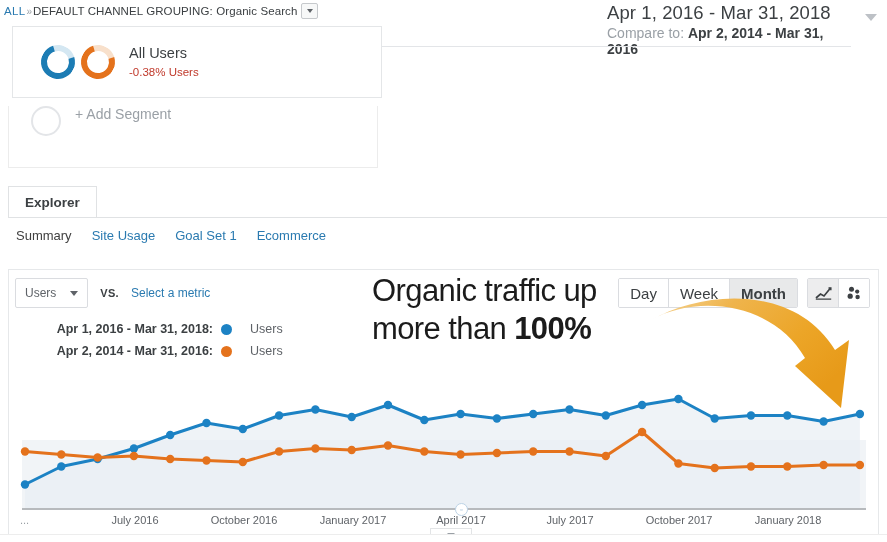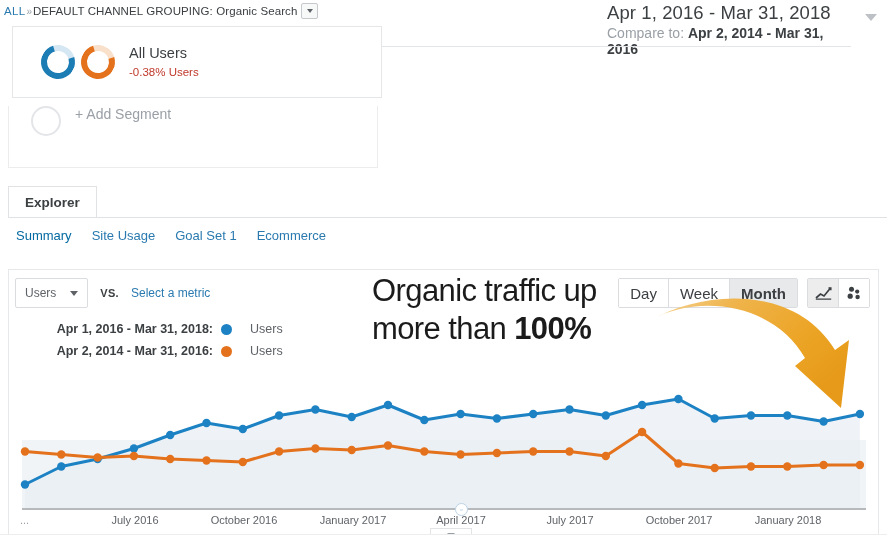--- a/index.html
+++ b/index.html
@@ -53,21 +53,21 @@
   
   .tabstrip{position:absolute;left:8px;top:186px;right:0;height:32px;}
   .tab-explorer{position:absolute;left:0;top:0;height:31px;padding:0 16px;display:flex;align-items:center;
                 background:#fff;border:1px solid #e0e2e4;border-bottom:none;box-sizing:border-box;
                 font-size:13.5px;font-weight:bold;color:#3c4043;}
   .tab-underline{position:absolute;left:0;right:0;top:31px;height:1px;background:#e0e2e4;}
 
   
   .subnav{position:absolute;left:16px;top:228px;display:flex;align-items:center;gap:20px;font-size:13px;}
   .subnav .item{color:#2a7ab0;cursor:pointer;}
-  .subnav .item.active{color:#0369a1;}
+  .subnav .item.active{color:#404040;}
 
   
   .report{position:absolute;left:8px;top:269px;width:871px;height:276px;background:#fff;
           border:1px solid #e6e8ea;border-bottom:none;box-sizing:border-box;text-align:right;}
 
   .metricbar{position:absolute;left:6px;top:8px;display:flex;align-items:center;gap:12px;}
   .metric-select{height:30px;min-width:70px;padding:0 9px;border:1px solid #dadce0;border-radius:2px;
                  background:#fff;display:flex;align-items:center;gap:14px;box-sizing:border-box;}
   .metric-select .txt{font-size:12px;color:#5f6368;}
   .metric-select .tri{width:0;height:0;border-left:4px solid transparent;border-right:4px solid transparent;border-top:5px solid #5f6368;}

